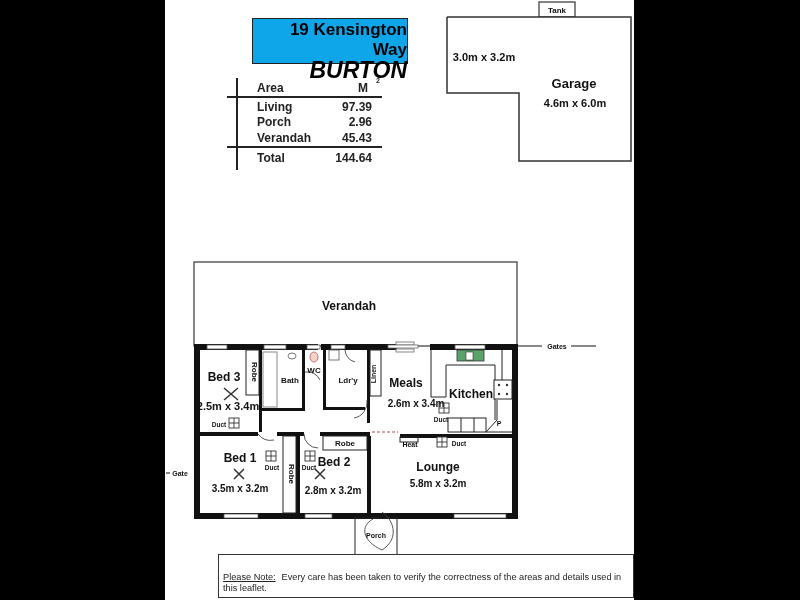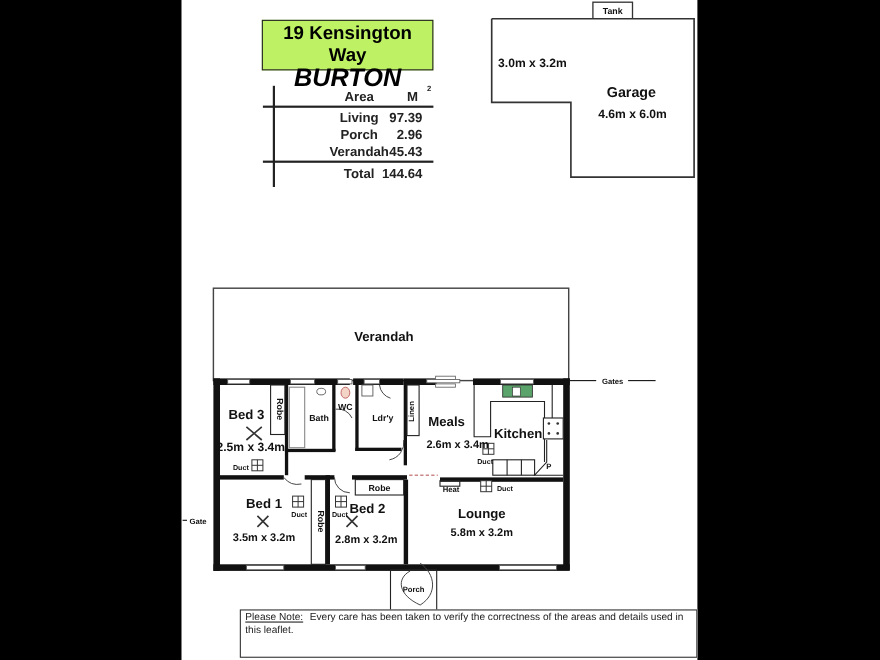--- a/index.html
+++ b/index.html
@@ -2,31 +2,31 @@
 <html><head>
 <meta charset="utf-8">
 <style>
   html, body { margin:0; padding:0; }
   body { width:800px; height:600px; background:#000; position:relative; overflow:hidden;
          font-family:"Liberation Sans", "DejaVu Sans", sans-serif; }
   .sheet { position:absolute; left:165px; top:0; width:469px; height:600px; background:#fff; }
   svg { position:absolute; left:0; top:0; }
   .t { font-family:"Liberation Sans", sans-serif; fill:#111; }
   .b { font-weight:bold; }
-  .title-box { position:absolute; left:238px; top:18px; width:154px; height:44px;
-               border:1.5px solid #222; background:#bef264; text-align:center; }
+  .title-box { position:absolute; left:252px; top:18px; width:154px; height:44px;
+               border:1.5px solid #222; background:#0ea5e9; text-align:right; }
   .title-box .l1 { font-weight:bold; font-size:17px; line-height:20px; margin-top:1px; }
   .title-box .l2 { font-weight:bold; font-size:23px; line-height:20px;font-style:italic; }
-  .area-table { position:absolute; left:245px; top:78px; width:150px; height:92px;text-align:center; }
+  .area-table { position:absolute; left:233px; top:78px; width:150px; height:92px; }
   .area-table .vline { position:absolute; left:3px; top:0; width:2px; height:92px; background:#222; }
   .area-table .hline { position:absolute; left:-6px; width:155px; height:2px; background:#222; }
   .area-table .row { position:absolute; left:24px; width:115px; font-weight:bold; font-size:12px; color:#222; }
   .area-table .row .val { position:absolute; right:0; top:0; }
   .note { position:absolute; left:218px; top:554px; width:416px; height:44px; border:1.5px solid #333;
-          background:#fff; font-size:9.2px; line-height:11px; color:#222; padding:1px 4px; box-sizing:border-box; }
+          background:#fff; font-size:9.2px; line-height:11px; color:#222; padding:17px 4px; box-sizing:border-box; }
   .note .u { text-decoration:underline; margin-right:6px; }
 </style>
 </head>
 <body>
 
 <div class="sheet"></div>
 
 <div class="title-box">
   <div class="l1">19 Kensington Way</div>
   <div class="l2">BURTON</div>

